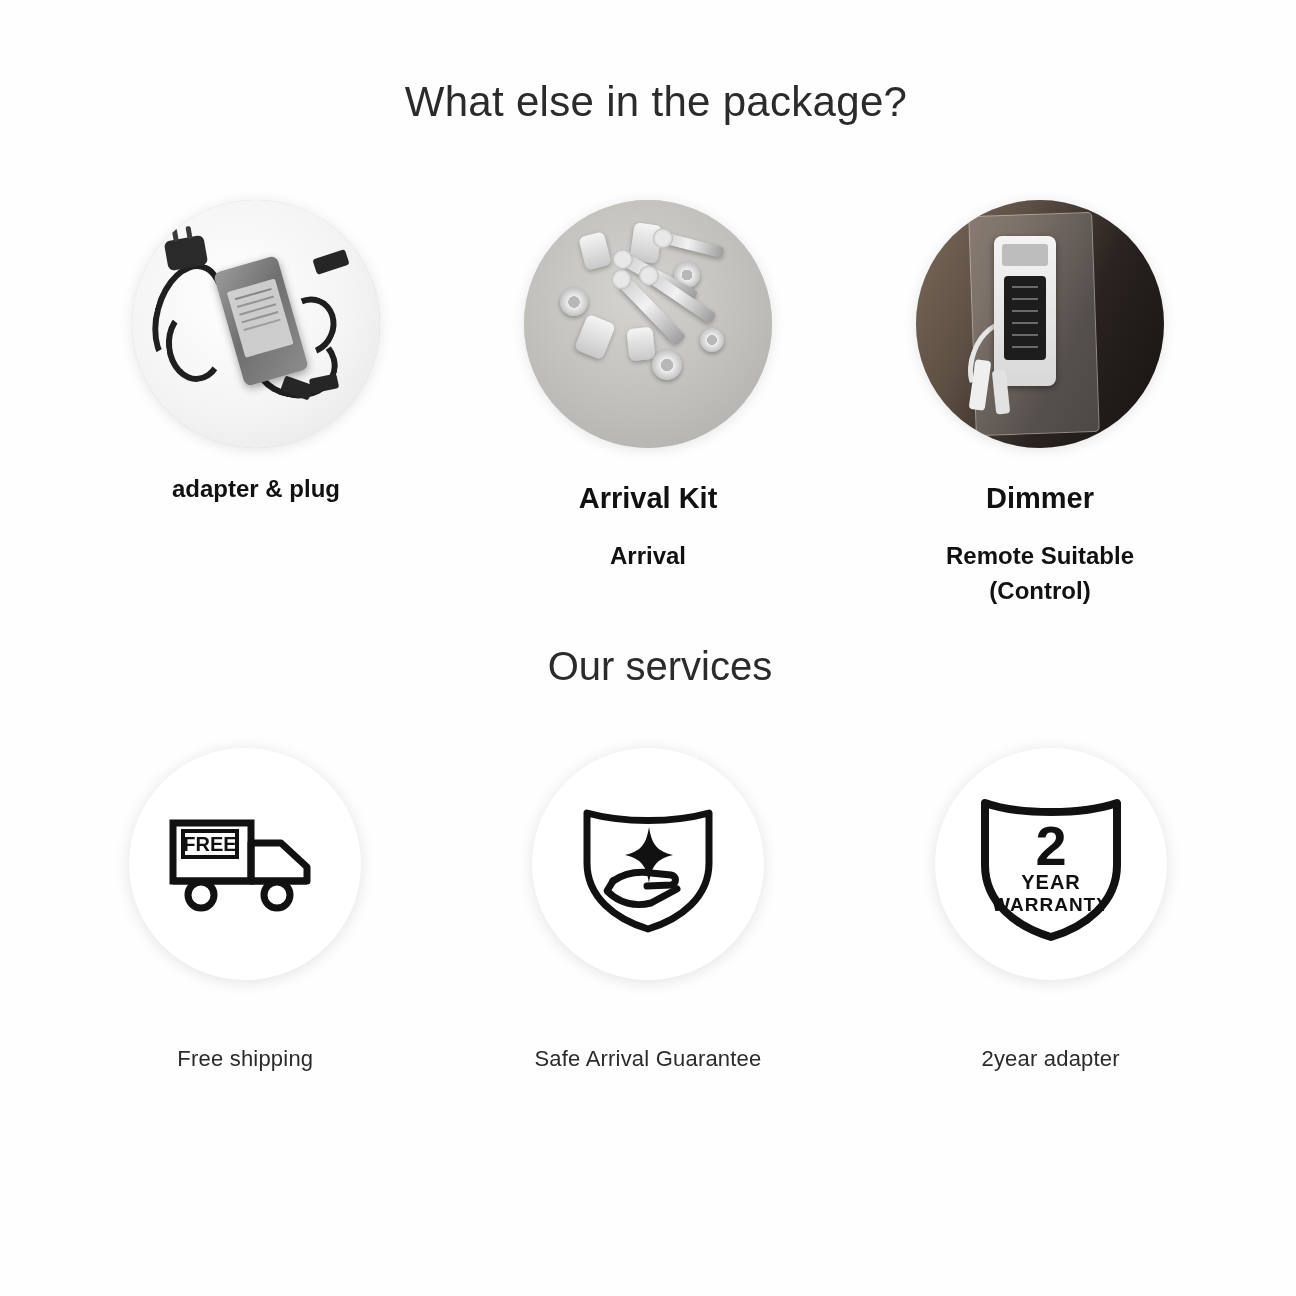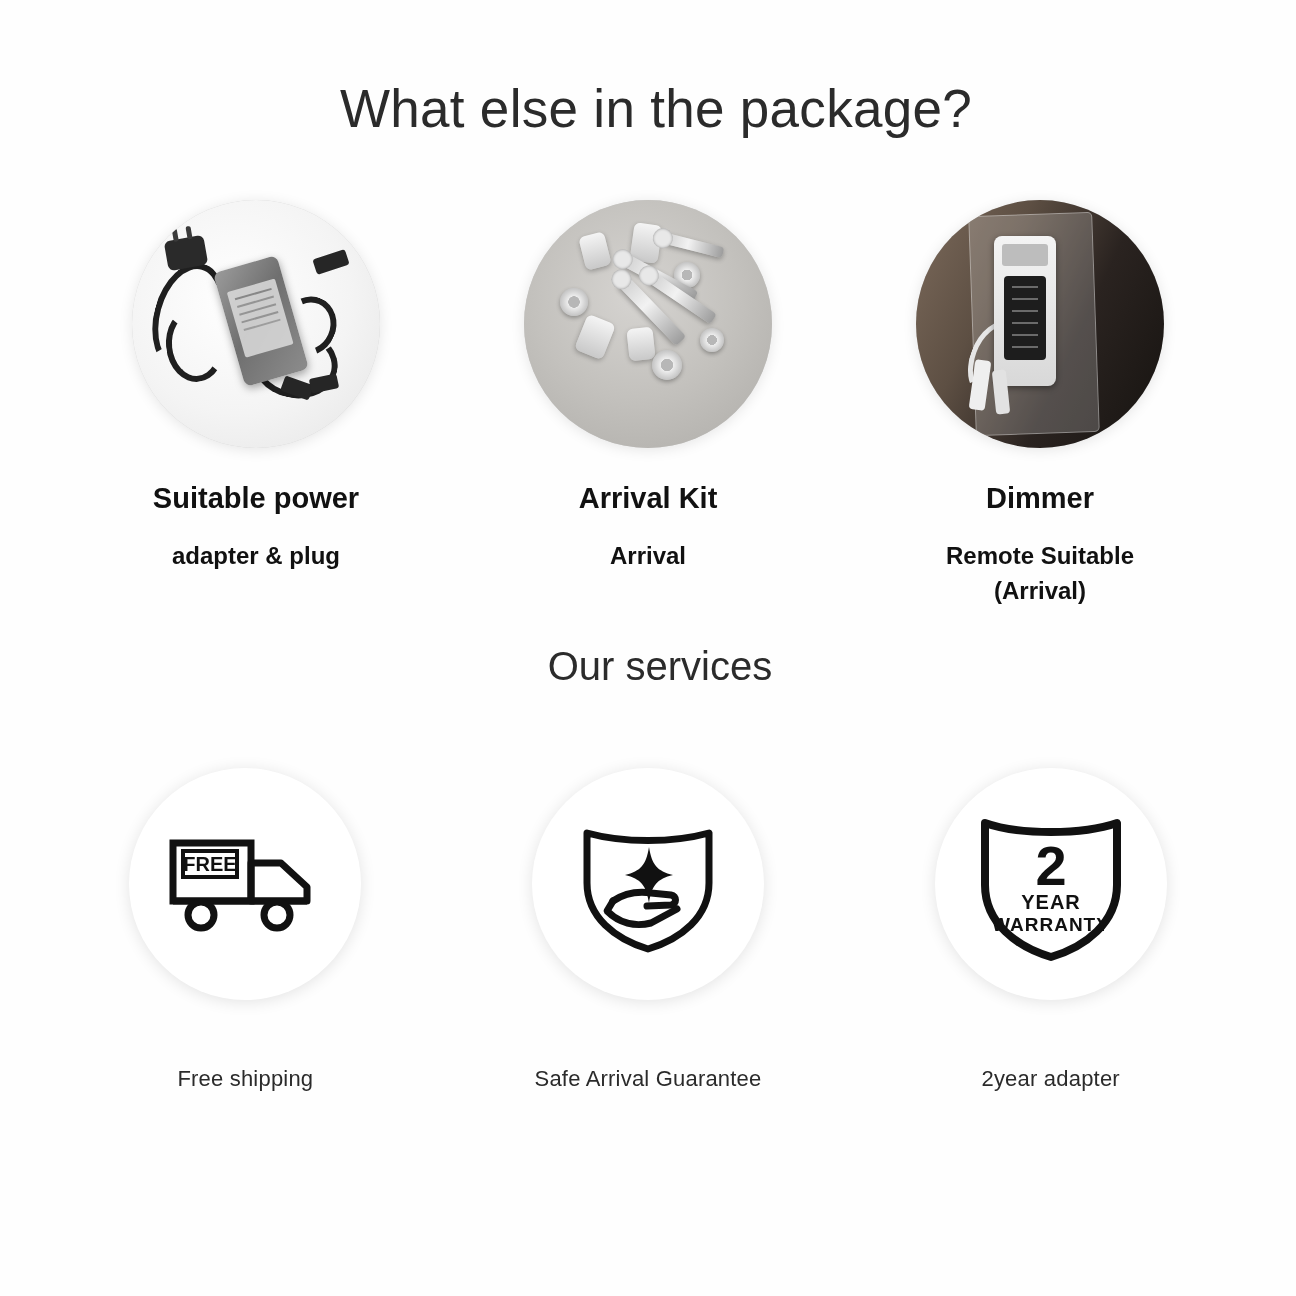--- a/index.html
+++ b/index.html
@@ -15,21 +15,21 @@
     width: 1296px; height: 1296px;
     position: relative;
     background: #fefefe;
   }
 
   
   .heading-package {
     position: absolute;
     top: 78px; left: 0; width: 100%;
     text-align: center;
-    font-size: 53px;
+    font-size: 42px;
     font-weight: 400;
     letter-spacing: 0.3px;
     color: #2b2b2b;
     padding-left: 16px;
   }
   .heading-services {
     position: absolute;
     top: 644px; left: 12px; width: 100%;
     text-align: center;
     font-size: 40px;
@@ -243,24 +243,24 @@
     left: 78px; top: 170px;
     width: 14px; height: 44px;
     background: #e2e2e2;
     border-radius: 4px;
     transform: rotate(-6deg);
   }
 
   
   .services-row {
     position: absolute;
-    top: 768px; left: 60px;
+    top: 748px; left: 60px;
     width: 1176px;
     display: flex;
-    justify-content: flex-start;
+    justify-content: flex-end;
     gap: 32px;
   }
   .service-item {
     width: 392px;
     display: flex;
     flex-direction: column;
     align-items: center;
   }
   .icon-circle {
     width: 232px; height: 232px;
@@ -297,21 +297,20 @@
         <div class="cable cable-c"></div>
         <div class="cable cable-d"></div>
         <div class="adapter-brick">
             <div class="adapter-label"></div>
           </div>
         <div class="plug-head"></div>
         <div class="dc-tip"></div>
         <div class="dc-plug2"></div>
         <div class="dc-plug3"></div>
       </div>
-      <div class="pkg-title">Suitable power</div>
       <div class="pkg-sub">adapter &amp; plug</div>
     </div>
 
     <div class="package-item">
       <div class="photo-circle">
         <div class="screw-bg"></div>
         <div class="anchor" style="left:58px;  top:34px;  width:26px; height:34px; transform:rotate(-14deg);"></div>
         <div class="anchor" style="left:108px; top:24px;  width:28px; height:38px; transform:rotate(8deg);"></div>
         <div class="anchor" style="left:56px;  top:118px; width:30px; height:38px; transform:rotate(22deg);"></div>
         <div class="anchor" style="left:104px; top:128px; width:26px; height:32px; transform:rotate(-6deg);"></div>
@@ -336,21 +335,21 @@
         <div class="remote">
           <div class="remote-screen"></div>
           <div class="remote-keys"></div>
         </div>
         <div class="dimmer-conn"></div>
         <div class="dimmer-conn2"></div>
       </div>
       <div class="pkg-title">Dimmer</div>
       <div class="pkg-sub">
         <span>Remote Suitable</span><br>
-        <span>(Arrival)</span>
+        <span>(Control)</span>
       </div>
     </div>
 
   </div>
 
   <div class="heading-services">Our services</div>
 
   <div class="services-row">
 
     <div class="service-item">

